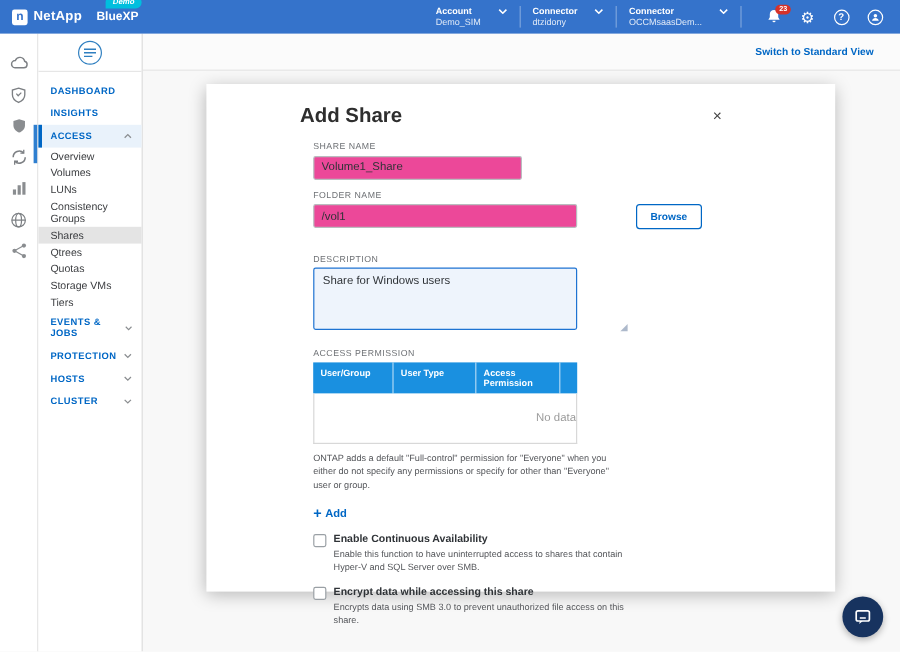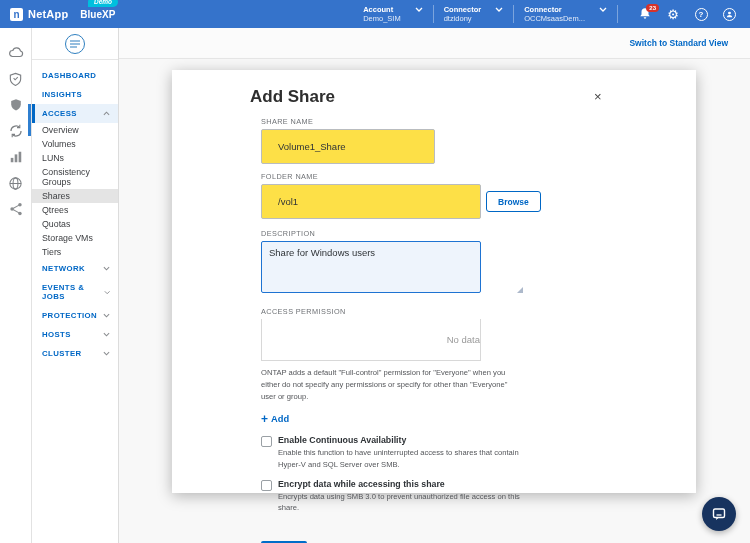--- a/index.html
+++ b/index.html
@@ -64,24 +64,24 @@
   .switch-link { font-size:8.5px; font-weight:bold; color:#0067c5; cursor:pointer; }
 
   
   .modal { position:absolute; top:70px; left:172px; width:524px; height:423px; background:#fff;
     box-shadow:0 3px 14px rgba(0,0,0,.28); z-index:25; }
   .modal-close { position:absolute; top:20px; left:422px; font-size:13px; color:#444;
     cursor:pointer; line-height:1; }
   .modal-title { font-size:17px; font-weight:bold; color:#2e2e2e; padding:17px 0 0 78px; }
   .modal-body { padding-left:89px; padding-top:10px; }
   .fld-label { font-size:7.3px; letter-spacing:.4px; color:#6e7175; margin-bottom:3px; }
-  .txt-input { height:35px; border:1px solid #b9bcbf; border-radius:2px; font-size:9.5px;
-    color:#2f3337; padding:0 16px; background:#fde047; font-family:"Liberation Sans",sans-serif; }
+  .txt-input { height:20px; border:1px solid #b9bcbf; border-radius:2px; font-size:9.5px;
+    color:#2f3337; padding:0 6px; background:#ec4899; font-family:"Liberation Sans",sans-serif; }
   .share-input { width:174px; }
-  .folder-row { display:flex; align-items:center; margin-bottom:10px; }
+  .folder-row { display:flex; align-items:center; margin-bottom:20px;gap:44px; }
   .folder-input { width:220px; }
   .browse-btn { margin-left:5px; height:21px; padding:0 11px; background:#fff;
     border:1.5px solid #0067c5; border-radius:3px; color:#0067c5; font-size:8.5px;
     font-weight:bold; cursor:pointer; font-family:"Liberation Sans",sans-serif; }
   .fld { margin-bottom:8px; }
   .desc-area { width:220px; height:52px; border:1.5px solid #1e73d2; border-radius:2px;
     background:#eef4fc; font-size:9.5px; color:#2f3337; padding:5px 7px; resize:none;
     font-family:"Liberation Sans",sans-serif; position:relative; }
   .desc-wrap { position:relative; width:264px; }
   .desc-wrap::after { content:""; position:absolute; right:2px; bottom:4px; width:0; height:0;
@@ -268,26 +268,20 @@
       <div class="sb-sub">Volumes</div>
       <div class="sb-sub">LUNs</div>
       <div class="sb-sub">Consistency Groups</div>
       <div class="sb-sub active">Shares</div>
       <div class="sb-sub">Qtrees</div>
       <div class="sb-sub">Quotas</div>
       <div class="sb-sub">Storage VMs</div>
       <div class="sb-sub">Tiers</div>
 
       <div class="sb-section">
-        <span>NETWORK</span>
-        <svg width="7" height="5" viewBox="0 0 8 5">
-            <path d="M1 1l3 3 3-3" stroke="#8a8d90" stroke-width="1.2" fill="none"></path>
-          </svg>
-      </div>
-      <div class="sb-section">
         <span>EVENTS &amp; JOBS</span>
         <svg width="7" height="5" viewBox="0 0 8 5">
             <path d="M1 1l3 3 3-3" stroke="#8a8d90" stroke-width="1.2" fill="none"></path>
           </svg>
       </div>
       <div class="sb-section">
         <span>PROTECTION</span>
         <svg width="7" height="5" viewBox="0 0 8 5">
             <path d="M1 1l3 3 3-3" stroke="#8a8d90" stroke-width="1.2" fill="none"></path>
           </svg>
@@ -335,20 +329,26 @@
       <div class="fld">
         <div class="fld-label">DESCRIPTION</div>
         <div class="desc-wrap">
           <textarea class="desc-area" style="">Share for Windows users</textarea>
         </div>
       </div>
 
       <div style="margin-top:10px;">
         <div class="fld-label">ACCESS PERMISSION</div>
         <div class="perm-table">
+          <div class="perm-head">
+            <div class="perm-th">User/Group</div>
+            <div class="perm-th">User Type</div>
+            <div class="perm-th">Access Permission</div>
+            <div class="perm-th"></div>
+          </div>
           <div class="perm-body">
             <span class="no-data">No data</span>
           </div>
         </div>
         <div class="perm-note">ONTAP adds a default "Full-control" permission for "Everyone" when you either do not specify any permissions or specify for other than "Everyone" user or group.</div>
       </div>
 
       <div class="add-link">
         <span class="add-plus">+</span>
         <span class="add-label">Add</span>

